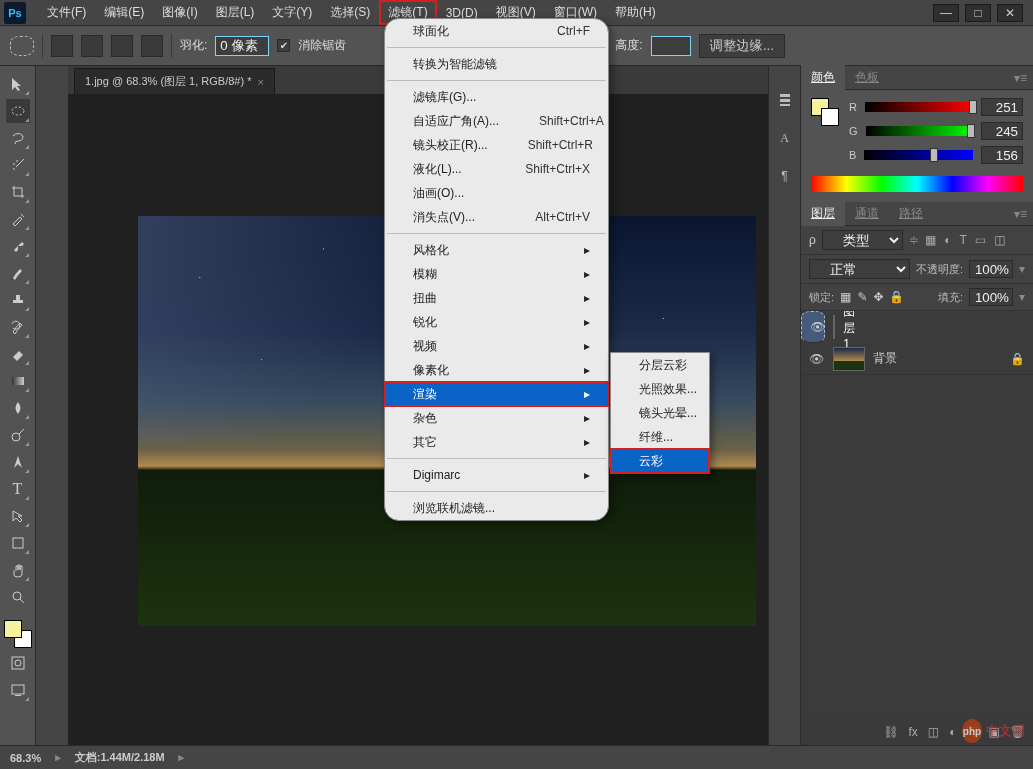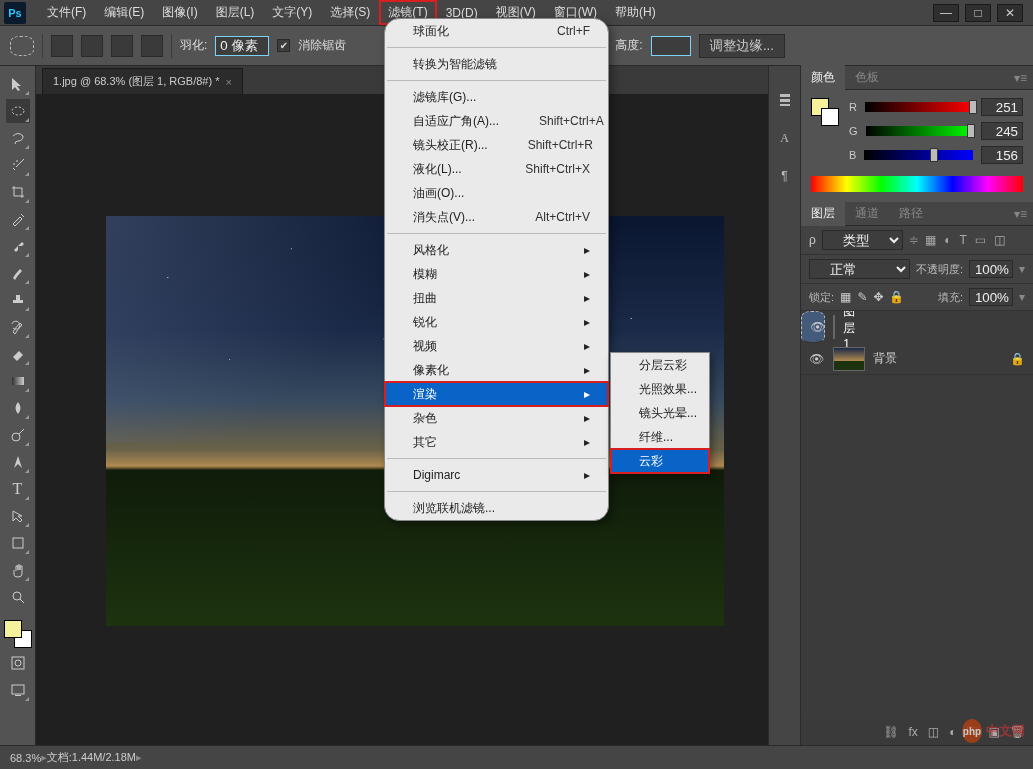--- a/index.html
+++ b/index.html
@@ -27,21 +27,21 @@
   
   .main { display: flex; height: calc(100% - 26px - 40px - 24px); }
   .toolbox { width: 36px; background: #535353; padding-top: 6px; display: flex; flex-direction: column; align-items: center; gap: 3px; border-right: 1px solid #2a2a2a; }
   .tool { width: 24px; height: 24px; display: flex; align-items: center; justify-content: center; color: #ccc; cursor: pointer; position: relative; }
   .tool.active { background: #3a3a3a; }
   .tool .tri { position: absolute; right: 1px; bottom: 1px; width: 0; height: 0; border-left: 4px solid transparent; border-bottom: 4px solid #999; }
   .swatch-wrap { margin-top: 8px; width: 28px; height: 28px; position: relative; }
   .sw-fg { position: absolute; left: 0; top: 0; width: 18px; height: 18px; background: #f6f19b; border: 1px solid #000; z-index: 2; }
   .sw-bg { position: absolute; right: 0; bottom: 0; width: 18px; height: 18px; background: #fff; border: 1px solid #000; }
 
-  .docarea { flex: 1; background: #2b2b2b; display: flex; flex-direction: column; position: relative; }
+  .docarea { flex: 1; background: #2b2b2b; display: flex; flex-direction: column; position: relative; margin-left: 32px; }
   .tabs { height: 28px; background: #3a3a3a; display: flex; align-items: flex-end; padding-left: 6px; }
   .doctab { background: #2b2b2b; color: #ccc; padding: 5px 10px; border: 1px solid #1a1a1a; border-bottom: none; display: flex; align-items: center; gap: 6px; font-size: 11px; }
   .doctab .x { color: #888; cursor: pointer; }
   .canvas-wrap { flex: 1; background: #202020; position: relative; }
   .canvas { position: absolute; left: 70px; top: 122px; width: 618px; height: 410px; background: linear-gradient(to bottom, #0a1630 0%, #1b2a48 28%, #374a60 45%, #6a6248 57%, #b08950 61%, #0f1c0a 62%, #1d330f 100%); }
   .stars { position:absolute; inset:0; background:
     radial-gradient(1px 1px at 10% 15%, #fff, transparent),
     radial-gradient(1px 1px at 30% 8%, #cde, transparent),
     radial-gradient(1px 1px at 55% 20%, #fff, transparent),
     radial-gradient(1px 1px at 70% 10%, #aac, transparent),
@@ -50,21 +50,21 @@
     radial-gradient(1px 1px at 45% 30%, #fff, transparent);
     opacity:.8; }
   .milky { position:absolute; left:0; top:0; width:60%; height:55%; background: linear-gradient(135deg, #5a6a8a 0%, transparent 60%); opacity:.5; }
 
   
   .rightcols { display:flex; }
   .iconcol { width: 32px; background: #454545; border-left:1px solid #2a2a2a; display:flex; flex-direction:column; align-items:center; padding-top:24px; gap:18px;}
   .iconcol .ci { width:22px; height:20px; color:#bbb; display:flex; align-items:center; justify-content:center; }
   .panels { width: 233px; background: #454545; border-left:1px solid #2a2a2a; display:flex; flex-direction:column; }
   .panel-tabs { height: 24px; display:flex; align-items:center; border-bottom:1px solid #2a2a2a; }
-  .ptab { padding: 4px 10px; color:#888; }
+  .ptab { padding: 4px 10px; color:#888;text-decoration:underline; }
   .ptab.active { background:#535353; color:#eee; }
   .ptab-r { margin-left:auto; padding:0 6px; color:#888; }
   .color-panel { background:#535353; padding:8px 10px 10px 10px; }
   .color-row { display:flex; align-items:center; gap:8px; margin-bottom:6px; font-size:11px;}
   .slider { flex:1; height:10px; position:relative; }
   .slider.r { background: linear-gradient(to right, #000, #f00); }
   .slider.g { background: linear-gradient(to right, #000, #0f0); }
   .slider.b { background: linear-gradient(to right, #000, #00f); }
   .slider .thumb { position:absolute; top:-2px; width:8px; height:14px; background:#bbb; border:1px solid #333; }
   .numbox { width:42px; height:18px; background:#3d3d3d; border:1px solid #2a2a2a; color:#eee; text-align:right; padding:0 4px; }
@@ -83,21 +83,21 @@
   .layer { display:flex; align-items:center; gap:8px; padding:4px 8px; height:32px; border-bottom:1px solid #333;}
   .layer.sel { background:#445a7a; color:#fff; }
   .eye { width:16px; color:#ccc; }
   .thumb-l { width:32px; height:24px; border:1px solid #666; }
   .thumb-trans { background: repeating-conic-gradient(#bbb 0 25%, #fff 0 50%) 0 0/8px 8px; }
   .thumb-img { background: linear-gradient(to bottom,#1b2a48 0%, #b08950 58%, #1d330f 60% 100%); }
   .lock { margin-left:auto; color:#ccc; }
   .lp-bottom { height:26px; background:#3a3a3a; display:flex; align-items:center; justify-content:flex-end; gap:10px; padding:0 8px; color:#aaa;}
 
   
-  .status { height:24px; background:#454545; border-top:1px solid #2a2a2a; display:flex; align-items:center; padding:0 10px; font-size:11px; color:#ccc;}
+  .status { height:24px; background:#454545; border-top:1px solid #2a2a2a; display:flex; align-items:center; padding:0 10px; gap:14px; font-size:11px; color:#ccc;font-weight:bold;}
 
   
   .menu { position:absolute; background:#eaeaea; color:#222; border:1px solid #888; box-shadow: 3px 3px 8px rgba(0,0,0,.4); font-size:12px; z-index:100; }
   .menu .mi { display:flex; align-items:center; padding:4px 18px 4px 28px; height:24px; white-space:nowrap; cursor:pointer; position:relative; }
   .menu .mi .sc { margin-left:auto; padding-left:40px; color:#333; }
   .menu .mi .arr { margin-left:auto; padding-left:40px; }
   .menu .sep { height:1px; background:#bbb; margin:4px 2px; }
   .menu .mi.hl { background:#0a64c8; color:#fff; }
   .menu .mi.hot { outline:2px solid #d81e1e; outline-offset:-1px; }
 

